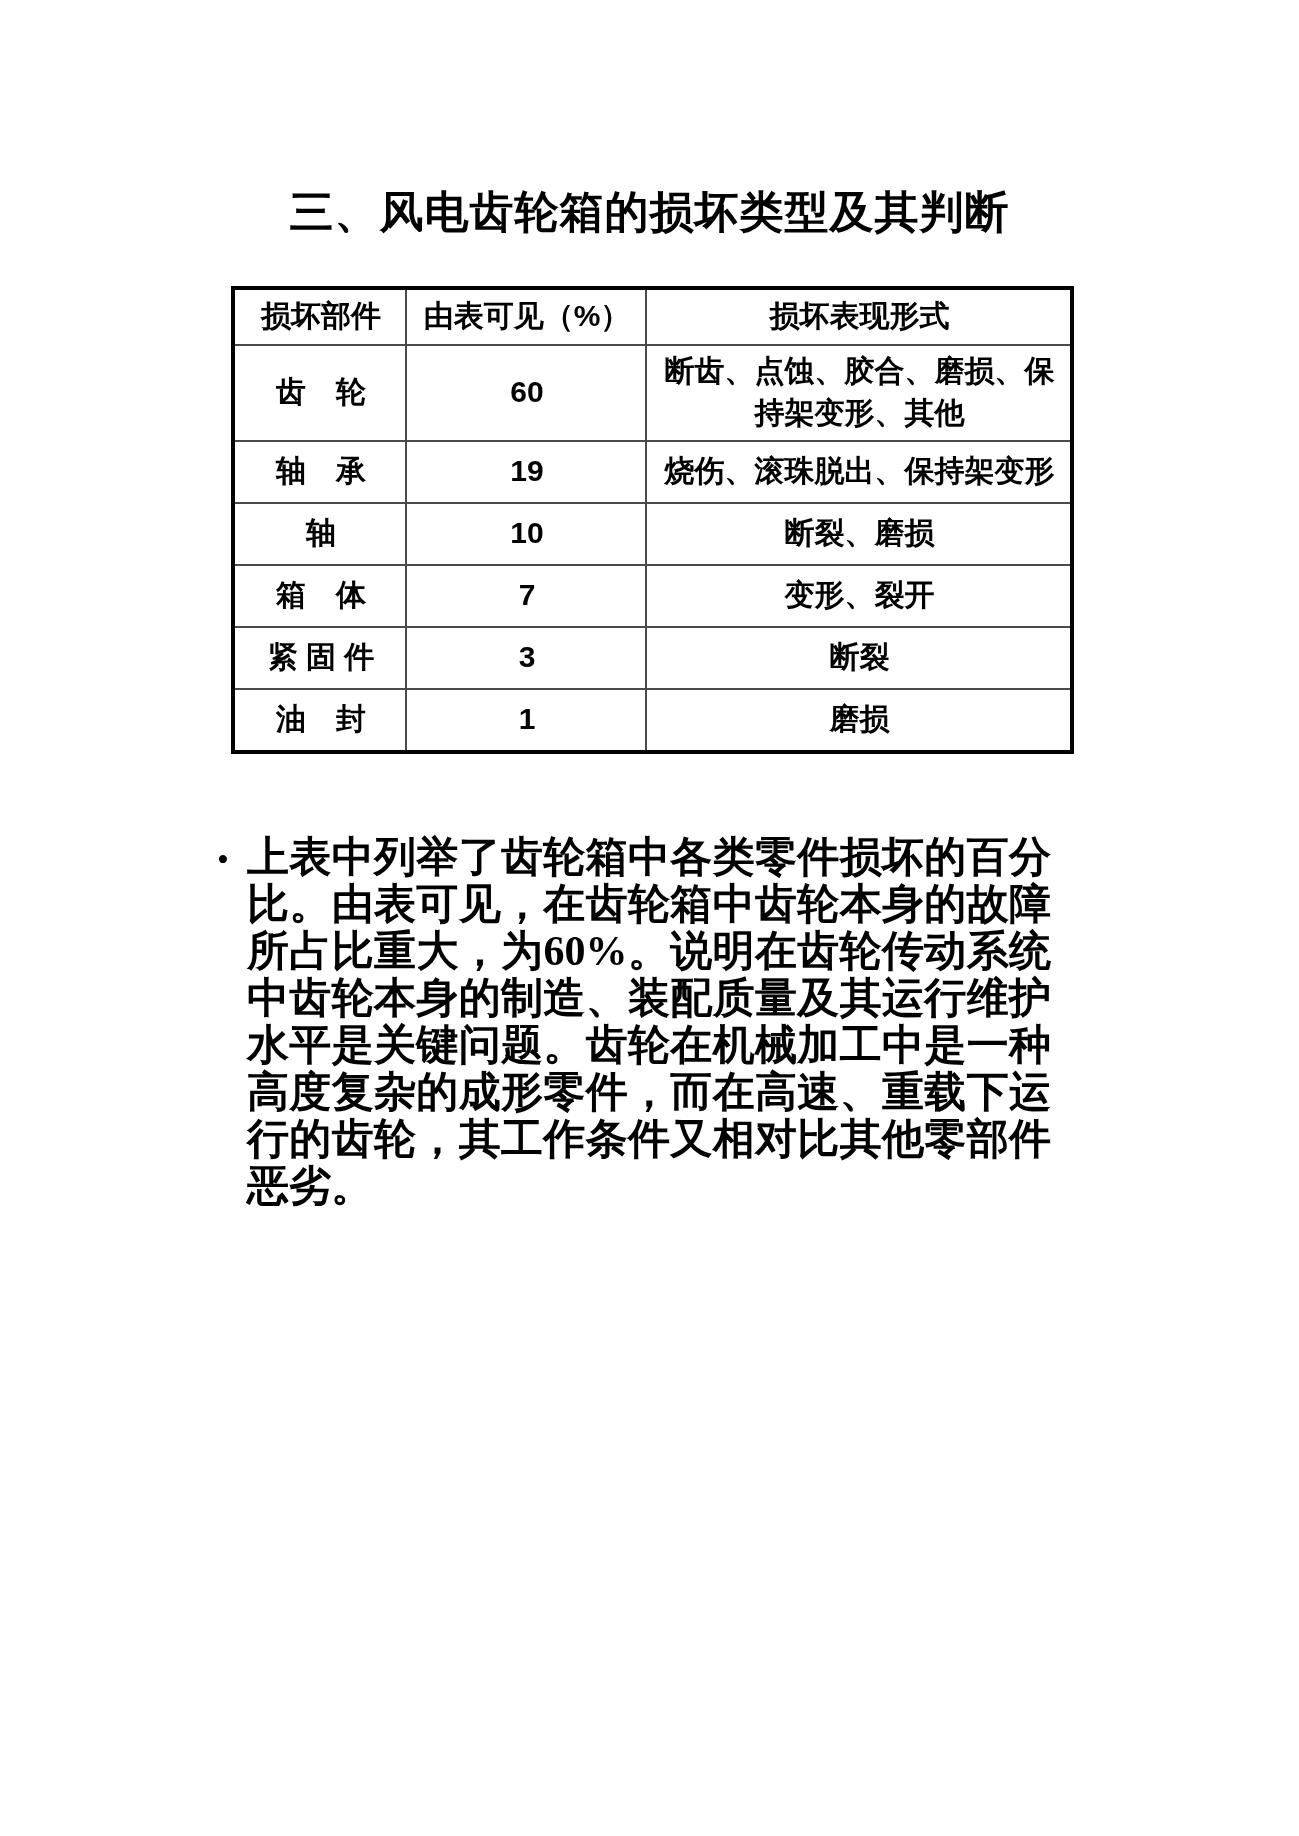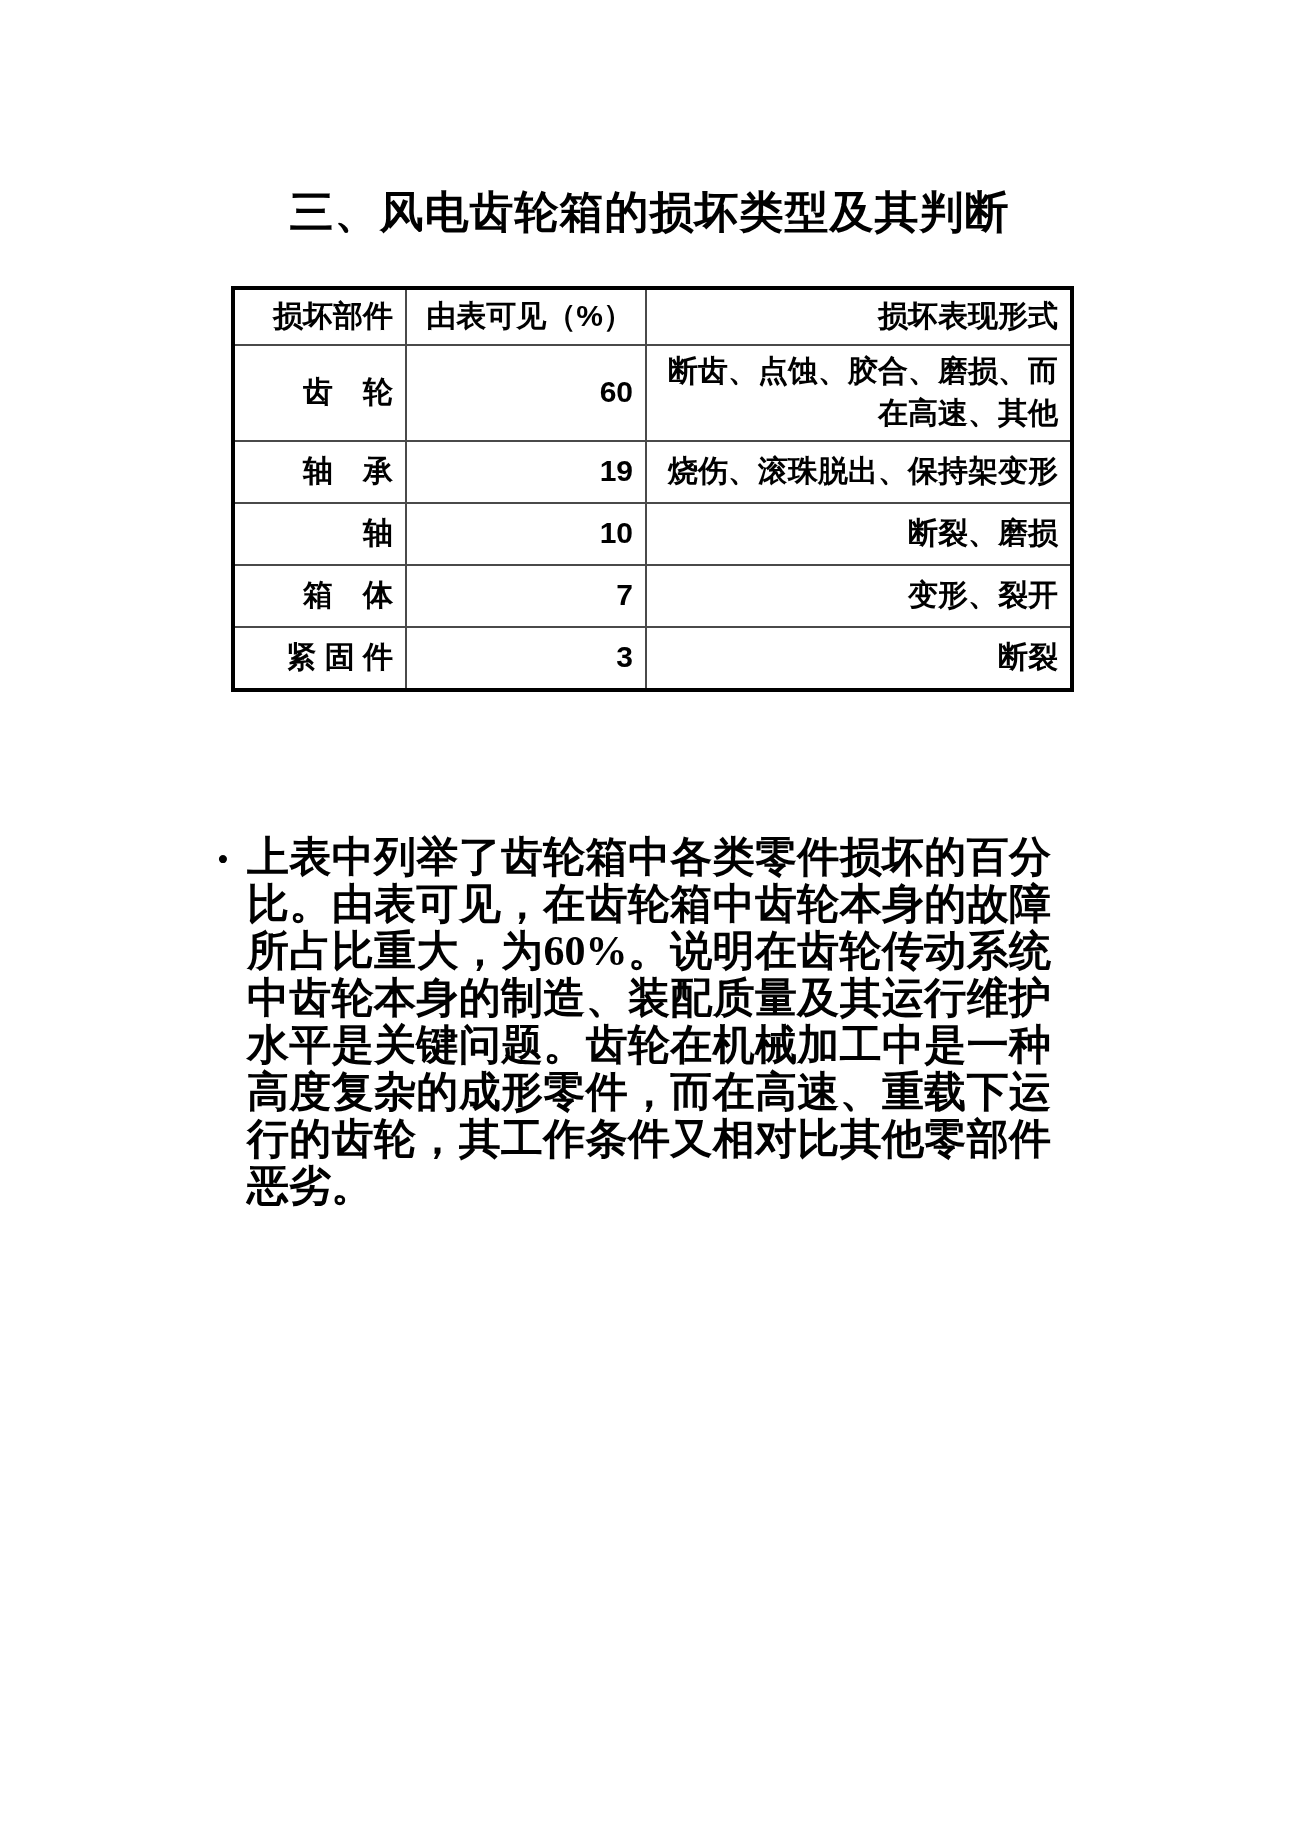--- a/index.html
+++ b/index.html
@@ -38,21 +38,21 @@
     border: 4px solid #000000;
     font-family: "Liberation Sans", "DejaVu Sans", sans-serif;
   }
   table.damage-table th,
   table.damage-table td {
     border: 2px solid #4a4a4a;
     font-size: 30px;
     font-weight: bold;
     color: #000000;
     vertical-align: middle;
-    text-align: right;
+    text-align: center;
     padding: 4px 12px 6px 14px;
     line-height: 42px;
     overflow: hidden;
   }
   table.damage-table th {
     height: 44px;
     font-weight: bold;
   }
   table.damage-table td {
     height: 50px;
@@ -105,21 +105,21 @@
       <tr>
         <th class="col-part-h">损坏部件</th>
         <th class="col-percent-h">由表可见（%）</th>
         <th class="col-forms-h">损坏表现形式</th>
       </tr>
     </thead>
     <tbody>
       <tr>
         <td class="col-part">齿　轮</td>
         <td class="col-percent">60</td>
-        <td class="col-forms">断齿、点蚀、胶合、磨损、而在高速、其他</td>
+        <td class="col-forms">断齿、点蚀、胶合、磨损、保持架变形、其他</td>
       </tr>
       <tr>
         <td class="col-part">轴　承</td>
         <td class="col-percent">19</td>
         <td class="col-forms">烧伤、滚珠脱出、保持架变形</td>
       </tr>
       <tr>
         <td class="col-part">轴</td>
         <td class="col-percent">10</td>
         <td class="col-forms">断裂、磨损</td>
@@ -127,20 +127,25 @@
       <tr>
         <td class="col-part">箱　体</td>
         <td class="col-percent">7</td>
         <td class="col-forms">变形、裂开</td>
       </tr>
       <tr>
         <td class="col-part">紧 固 件</td>
         <td class="col-percent">3</td>
         <td class="col-forms">断裂</td>
       </tr>
+      <tr>
+        <td class="col-part">油　封</td>
+        <td class="col-percent">1</td>
+        <td class="col-forms">磨损</td>
+      </tr>
     </tbody>
   </table>
 
   <div class="para">
     <span class="bullet">•</span><span>上表中列举了齿轮箱中各类零件损坏的百分比。由表可见，在齿轮箱中齿轮本身的故障所占比重大，为</span><span class="bold-num">60%</span><span>。说明在齿轮传动系统中齿轮本身的制造、装配质量及其运行维护水平是关键问题。齿轮在机械加工中是一种高度复杂的成形零件，而在高速、重载下运行的齿轮，其工作条件又相对比其他零部件恶劣。</span>
   </div>
 
 </div>
 
 </body></html>

